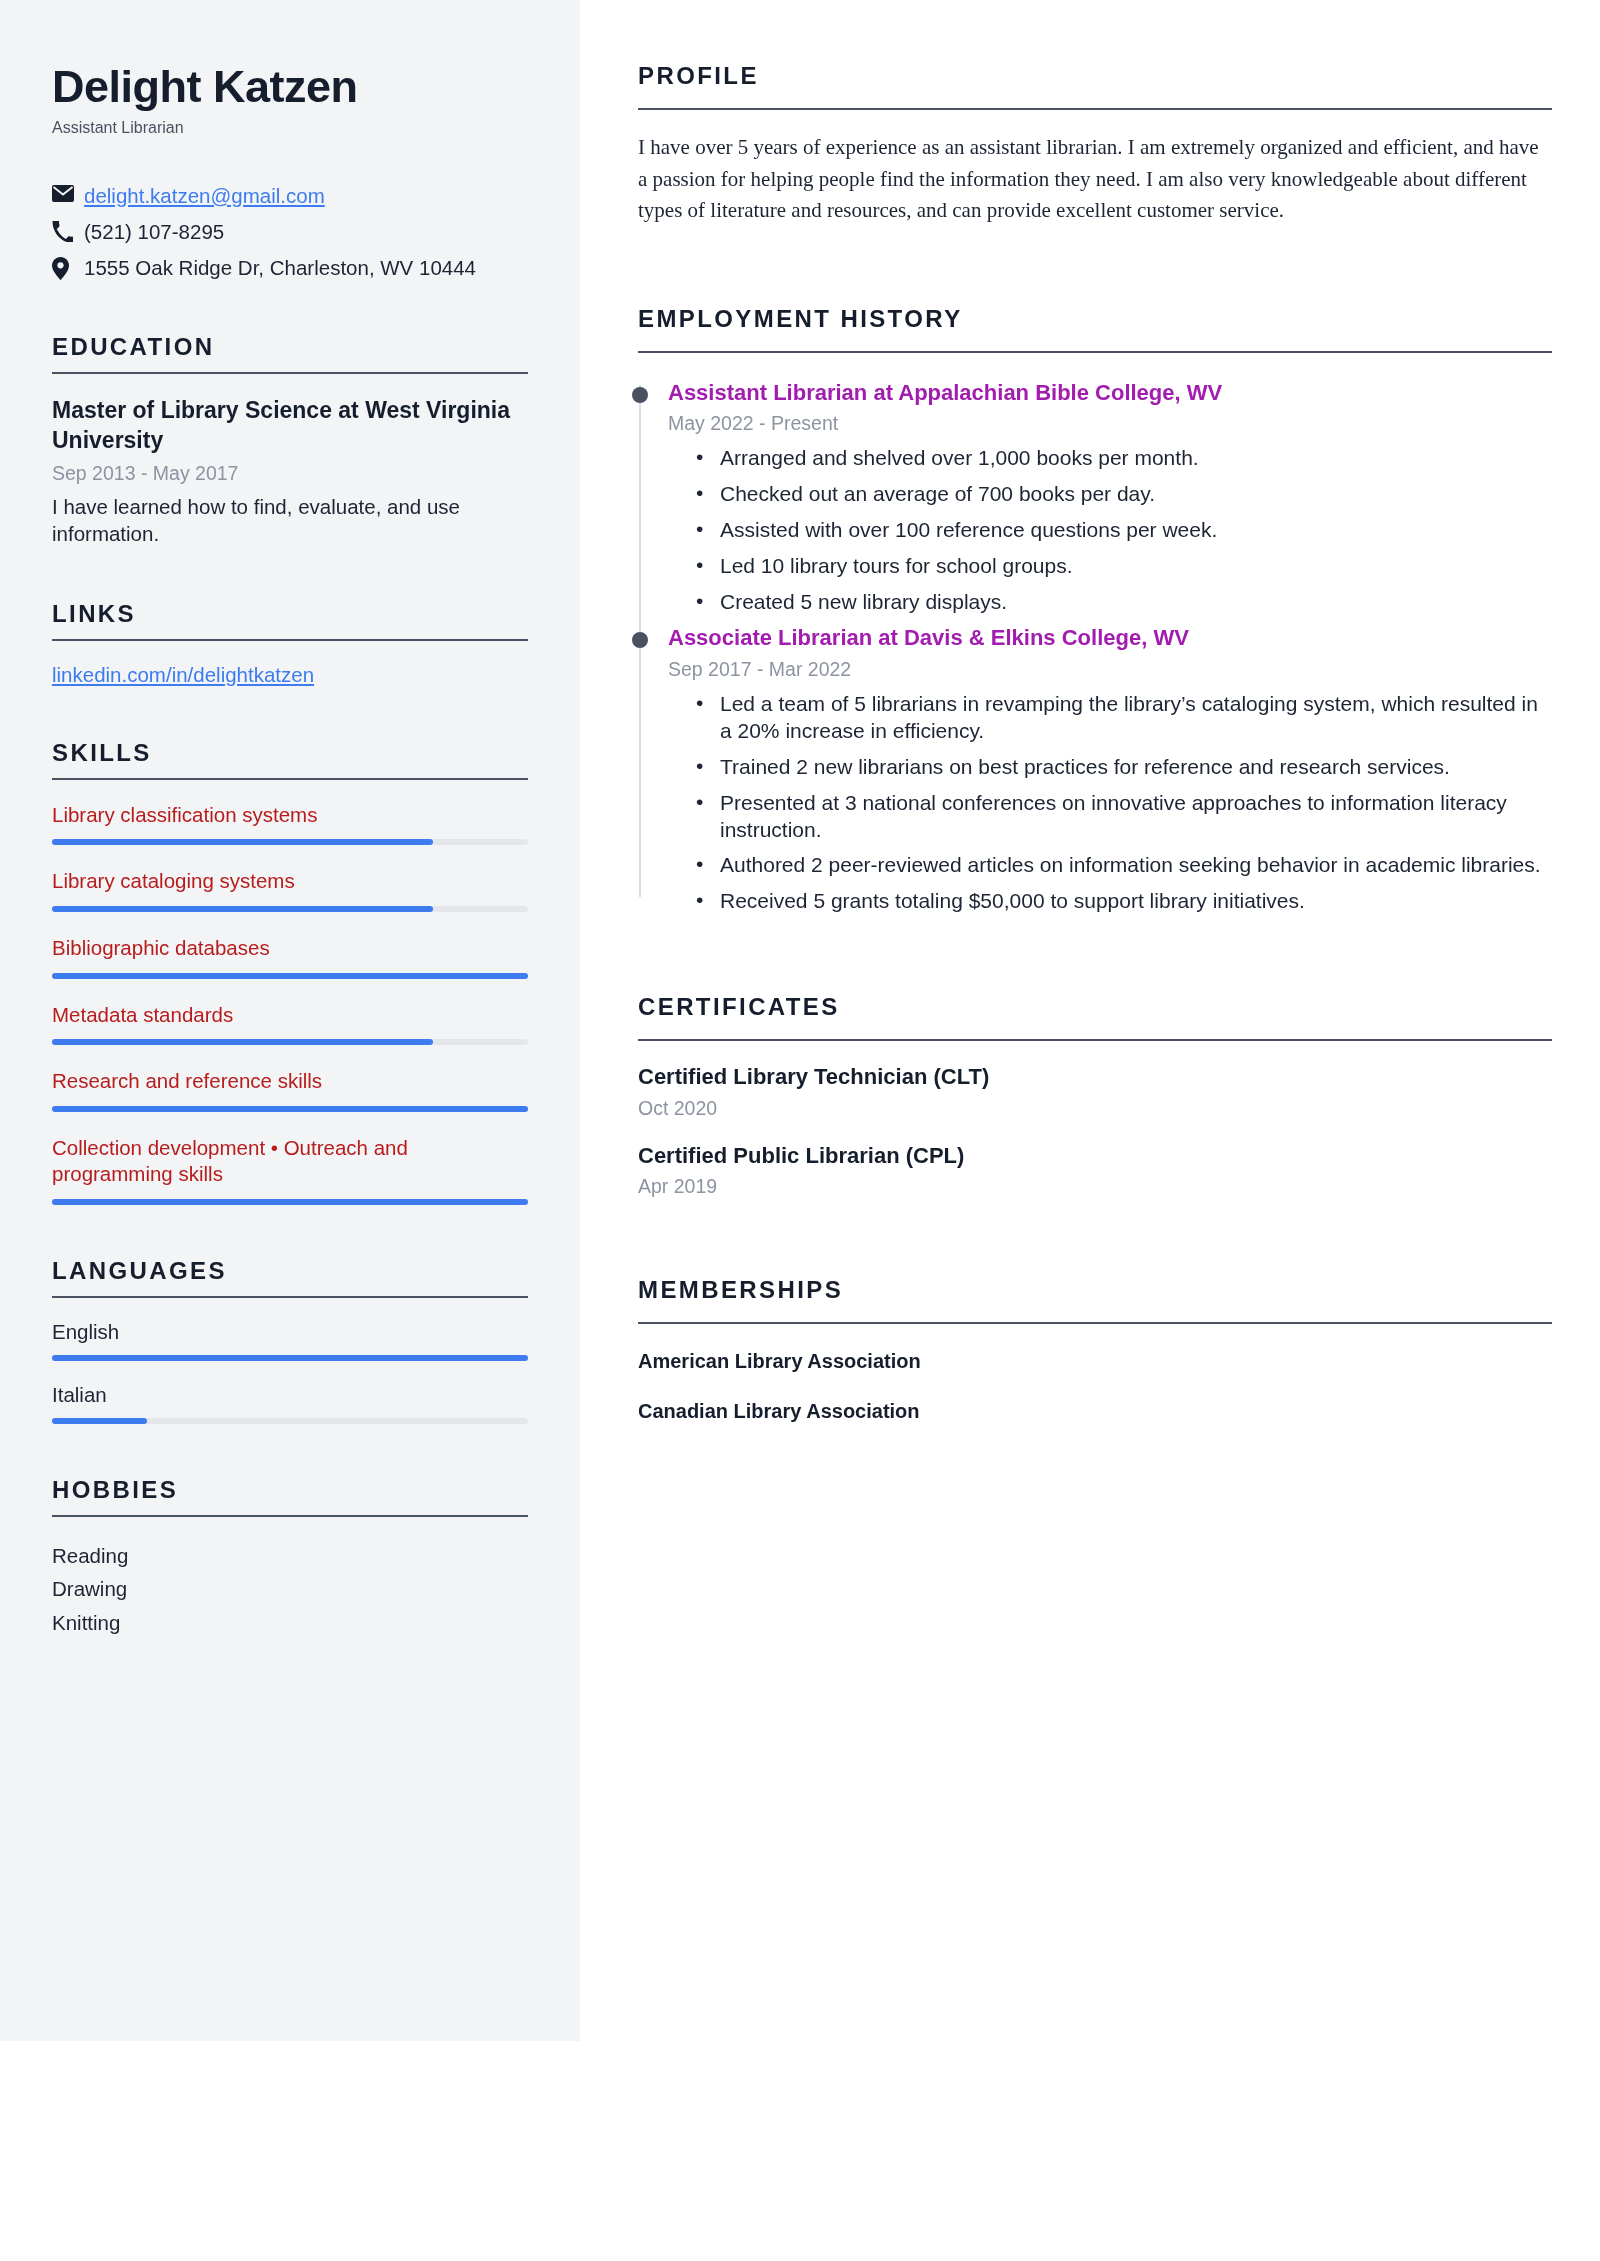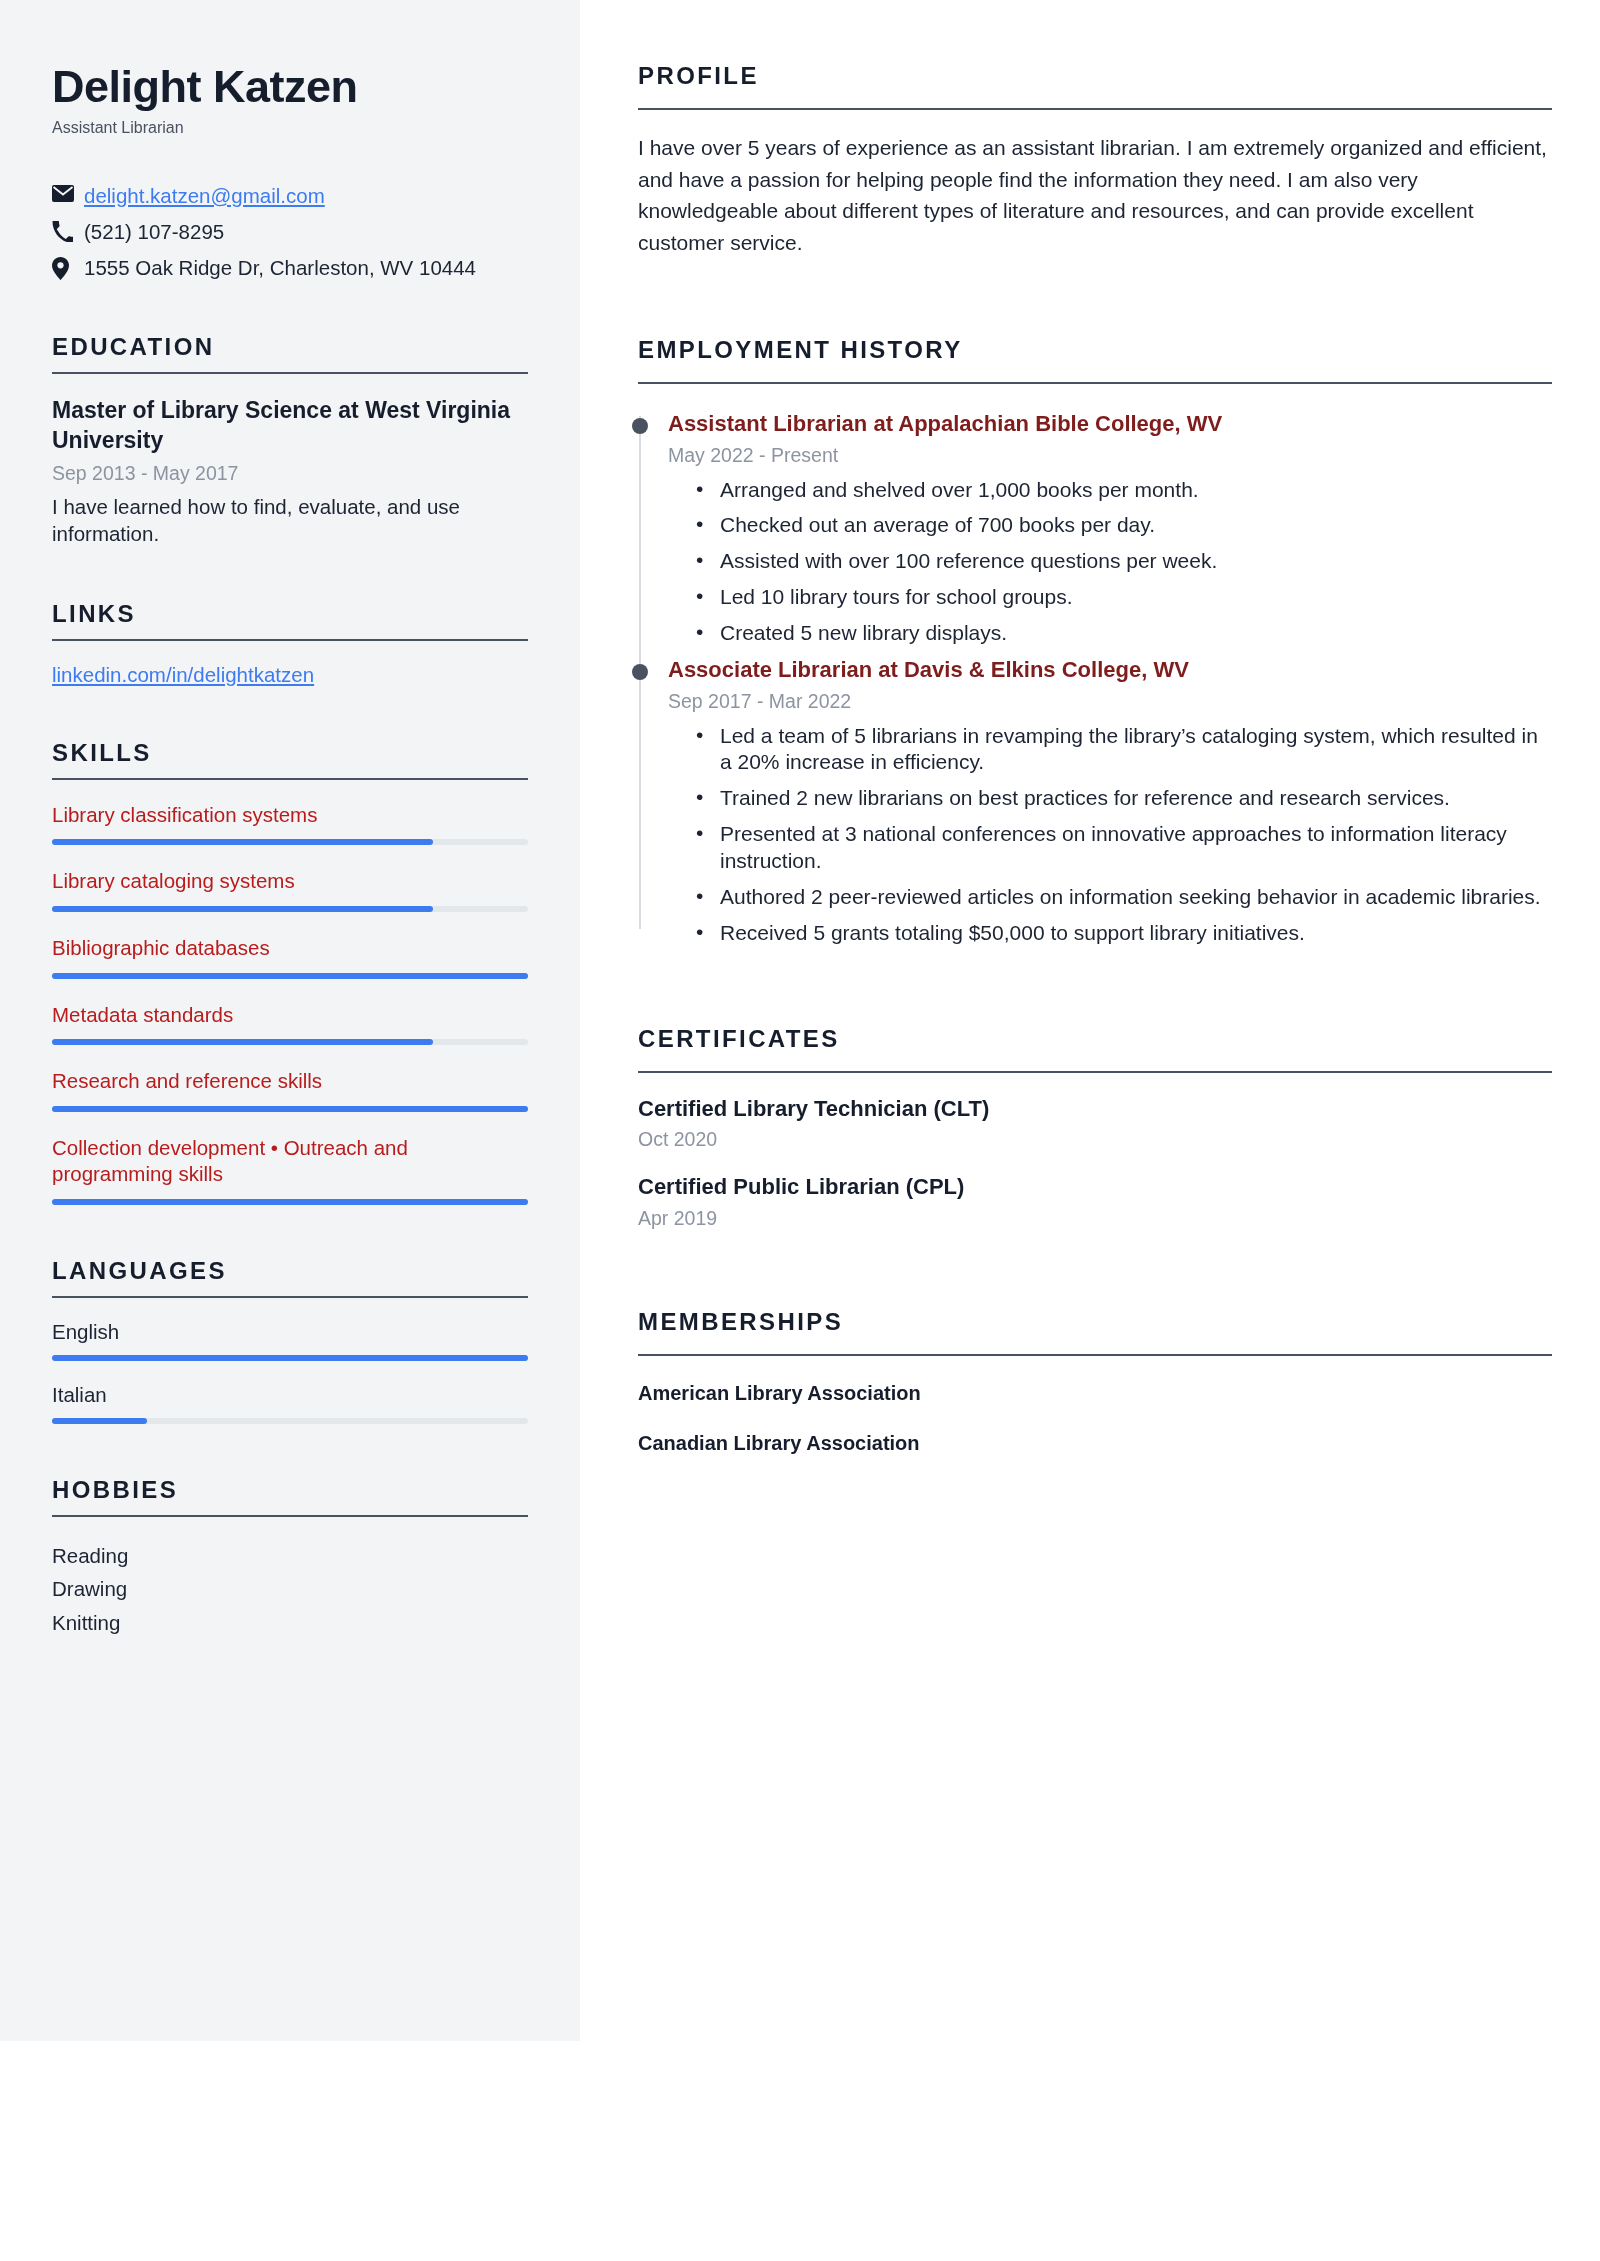--- a/index.html
+++ b/index.html
@@ -149,20 +149,21 @@
   .m-rule {
     height: 2px;
     background: #4a5160;
     width: 100%;
   }
   .profile-text {
     font-size: 21px;
     line-height: 1.5;
     color: #1d2433;
     margin-top: 22px;
+    font-family: Liberation Serif, serif;
   }
 
   .timeline {
     position: relative;
     margin-top: 26px;
     padding-left: 30px;
   }
   .timeline:before {
     content: "";
     position: absolute;
@@ -178,21 +179,21 @@
     left: -36px;
     top: 8px;
     width: 16px;
     height: 16px;
     border-radius: 50%;
     background: #4a5160;
   }
   .job-head {
     font-size: 22px;
     font-weight: 700;
-    color: #7f1d1d;
+    color: #a21caf;
     line-height: 1.3;
   }
   .job-date {
     font-size: 19.5px;
     color: #8d94a1;
     margin-top: 5px;
   }
   .job-bullets {
     margin-top: 10px;
     padding-left: 52px;

